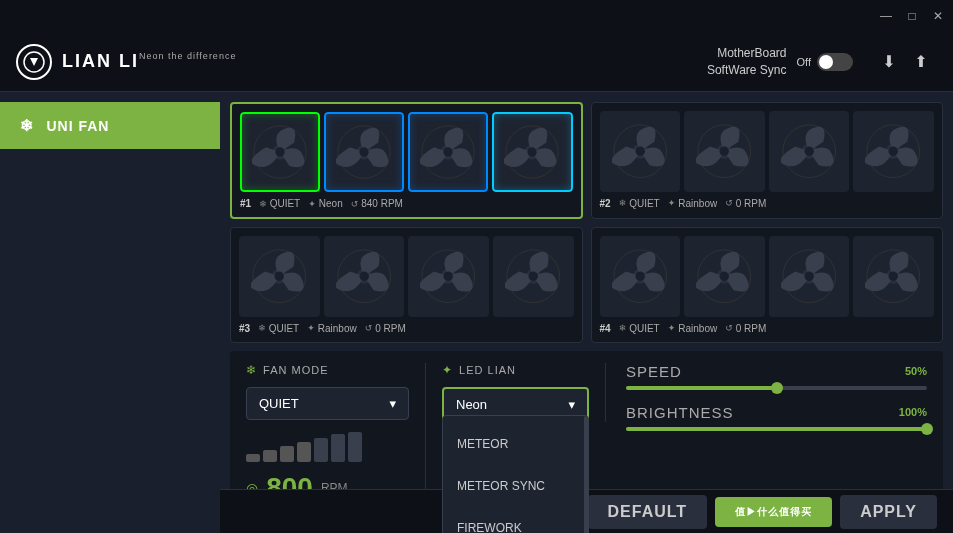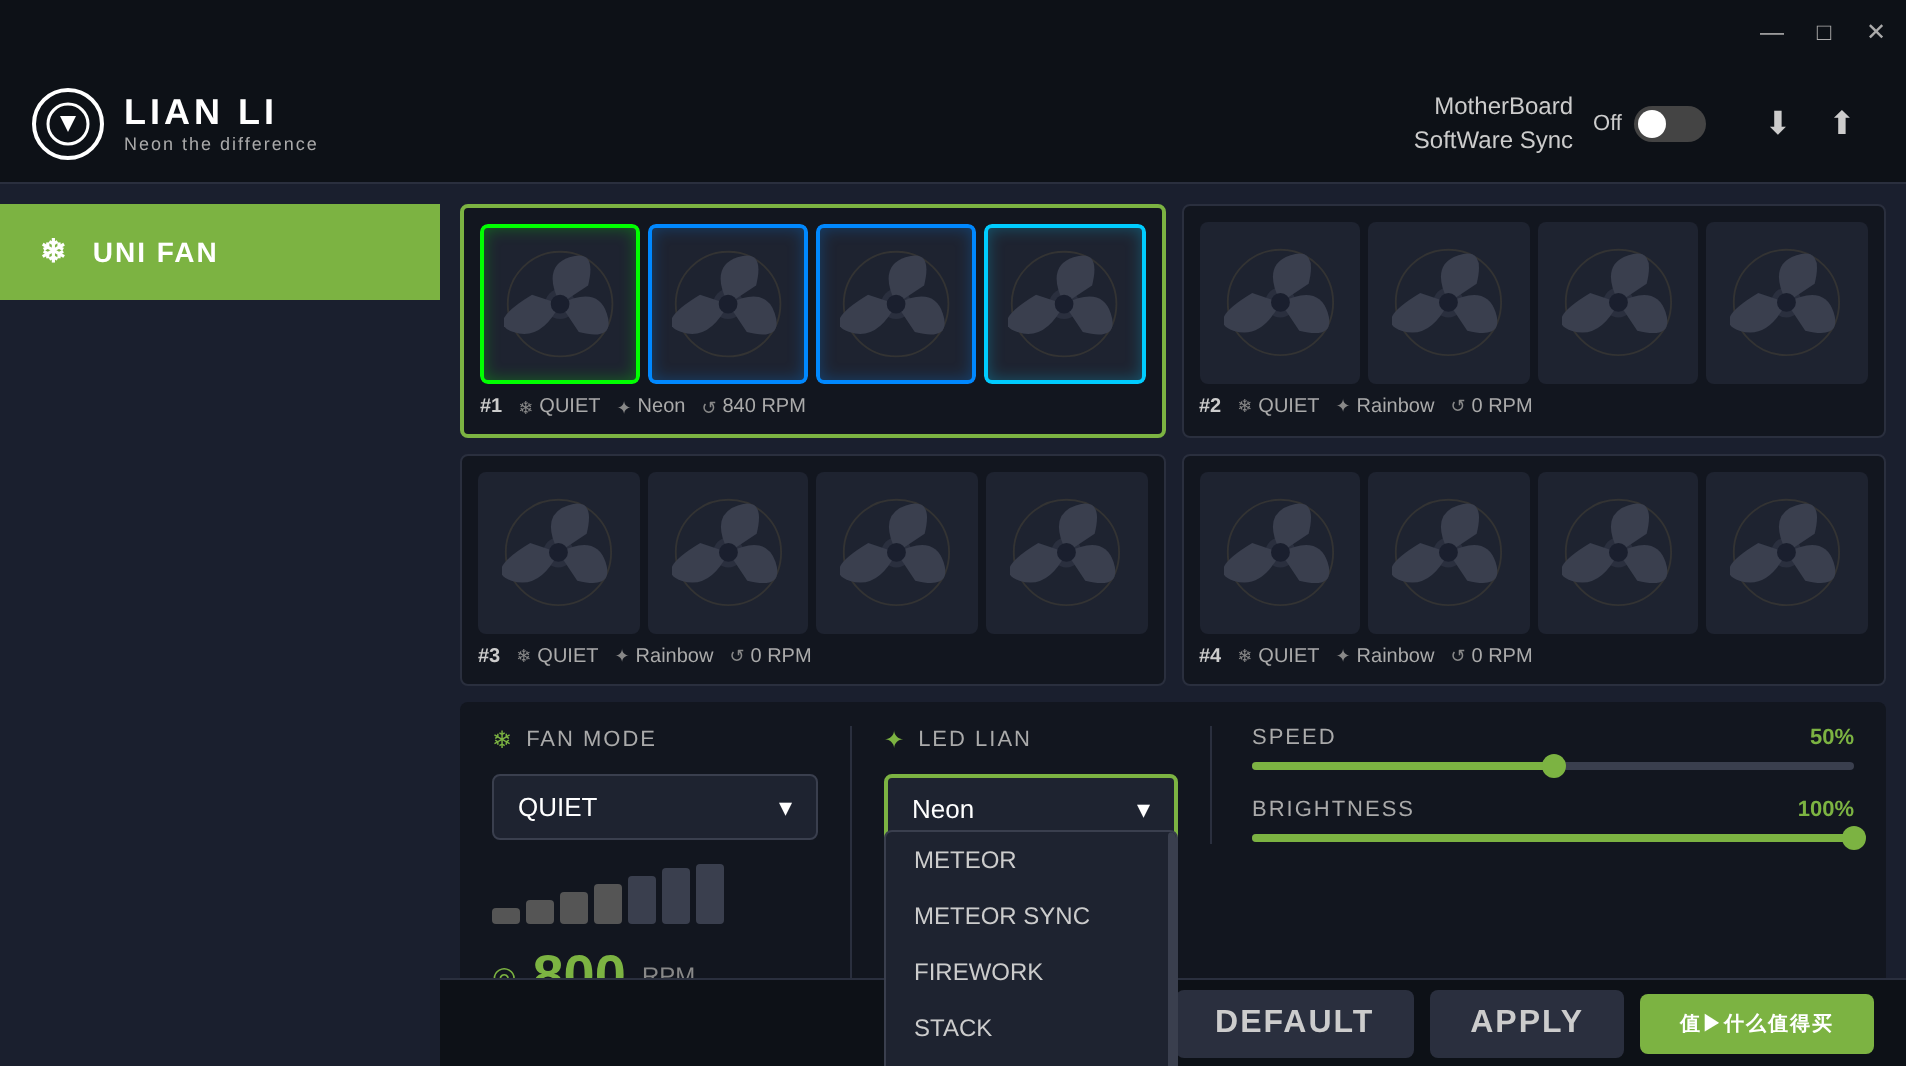--- a/index.html
+++ b/index.html
@@ -56,21 +56,21 @@
       border-radius: 50%;
       display: flex;
       align-items: center;
       justify-content: center;
       font-size: 10px;
       font-weight: bold;
       color: #fff;
     }
     .logo-text {
       display: flex;
-      flex-direction: column;
+      flex-direction: row;
     }
     .logo-main {
       font-size: 18px;
       font-weight: bold;
       letter-spacing: 2px;
       color: #fff;
     }
     .logo-sub {
       font-size: 9px;
       color: #aaa;
@@ -374,20 +374,21 @@
       z-index: 10;
       overflow: hidden;
     }
 
     .dropdown-item {
       padding: 7px 12px;
       font-size: 12px;
       color: #ccc;
       cursor: pointer;
       border-left: 2px solid transparent;
+      margin-top: 14px;
     }
     .dropdown-scroll-bar {
       position: absolute;
       right: 0;
       top: 0;
       bottom: 0;
       width: 4px;
       background: #3a3f4e;
       border-radius: 2px;
     }
@@ -401,21 +402,21 @@
     .slider-row {
       margin-bottom: 14px;
     }
     .slider-label-row {
       display: flex;
       justify-content: space-between;
       align-items: center;
       margin-bottom: 6px;
     }
     .slider-label {
-      font-size: 11px;
+      font-size: 15px;
       color: #aaa;
       letter-spacing: 1px;
     }
     .slider-value {
       font-size: 11px;
       color: #7cb342;
       font-weight: bold;
     }
     .slider-track {
       height: 4px;
@@ -879,15 +880,15 @@
       </div>
 
     </div>
 
   </div>
 
 </div>
 
 <div class="action-bar">
   <button class="action-btn default">DEFAULT</button>
+  <button class="action-btn save" style="font-size:10px;">值▶什么值得买</button>
   <button class="action-btn apply">APPLY</button>
-  <button class="action-btn save" style="font-size:10px;">值▶什么值得买</button>
 </div>
 
 </body></html>

